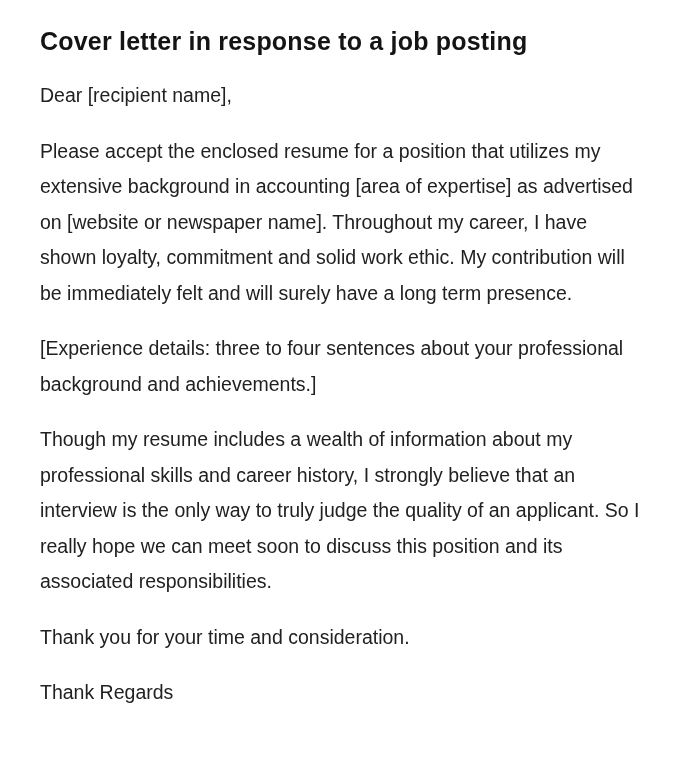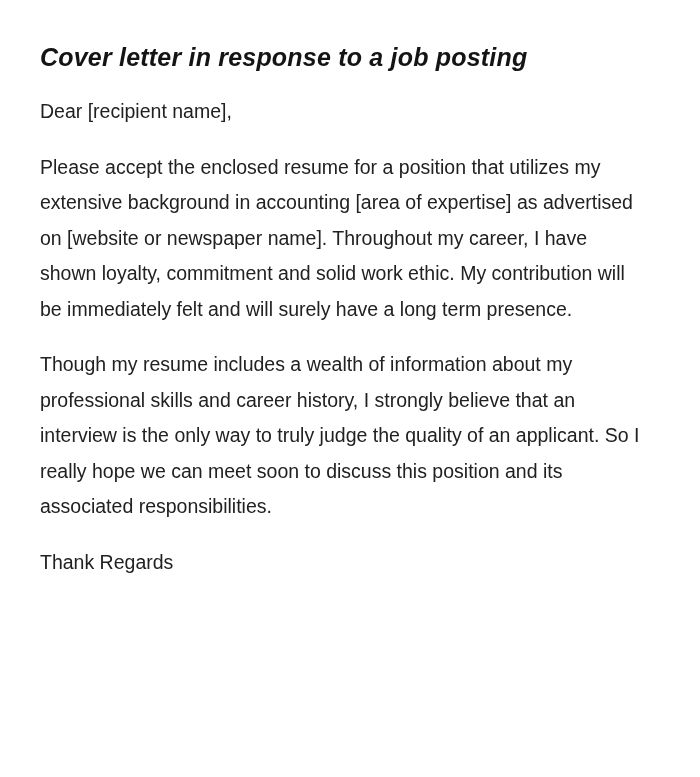--- a/index.html
+++ b/index.html
@@ -18,23 +18,22 @@
     width: 700px;
     height: 777px;
     padding: 24px 40px 0 40px;
     overflow: hidden;
   }
   .doc-title {
     font-size: 25px;
     line-height: 34px;
     font-weight: 700;
     color: #141414;
-    margin: 16px 0 20px 0;
+    margin: 0 0 20px 0;
     letter-spacing: 0.2px;
-    font-style: italic;
   }
   .doc-body {
     width: 602px;
     color: #212121;
     font-size: 19.5px;
     line-height: 35.5px;
     font-weight: 400;
   }
   .doc-body p {
     margin: 16px 0 20px 0;
@@ -44,19 +43,21 @@
 <body>
 
 <div class="page">
   <h1 class="doc-title">Cover letter in response to a job posting</h1>
 
   <div class="doc-body">
     <p>Dear [recipient name],</p>
 
     <p>Please accept the enclosed resume for a position that utilizes my extensive background in accounting [area of expertise] as advertised on [website or newspaper name]. Throughout my career, I have shown loyalty, commitment and solid work ethic. My contribution will be immediately felt and will surely have a long term presence.</p>
 
+    <p>[Experience details: three to four sentences about your professional background and achievements.]</p>
 
     <p>Though my resume includes a wealth of information about my professional skills and career history, I strongly believe that an interview is the only way to truly judge the quality of an applicant. So I really hope we can meet soon to discuss this position and its associated responsibilities.</p>
 
+    <p>Thank you for your time and consideration.</p>
 
     <p>Thank Regards</p>
   </div>
 </div>
 
 </body></html>

